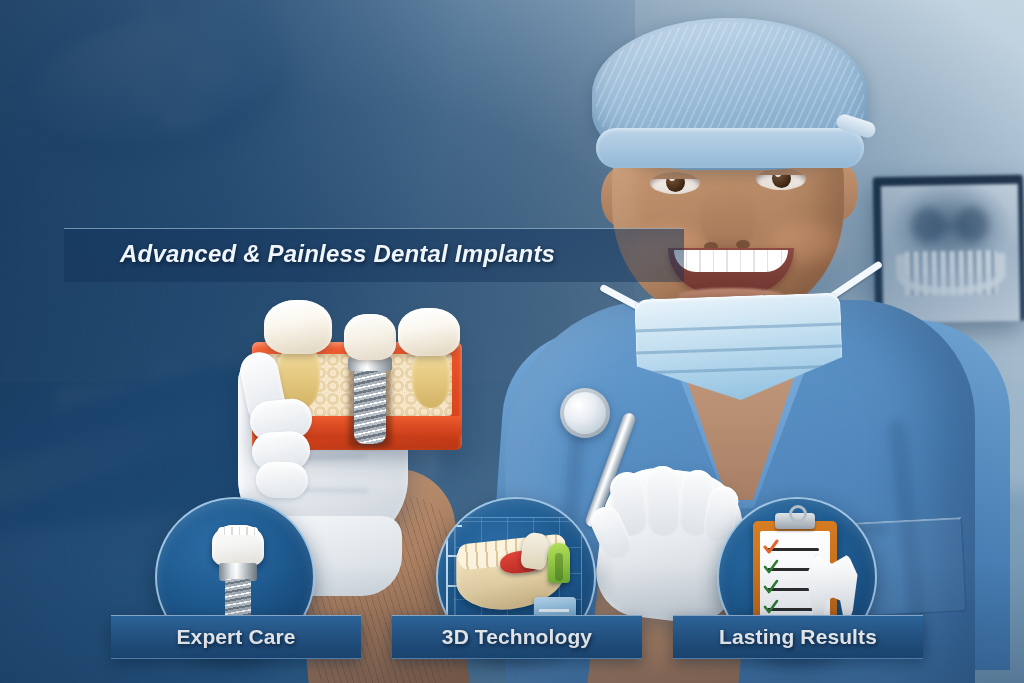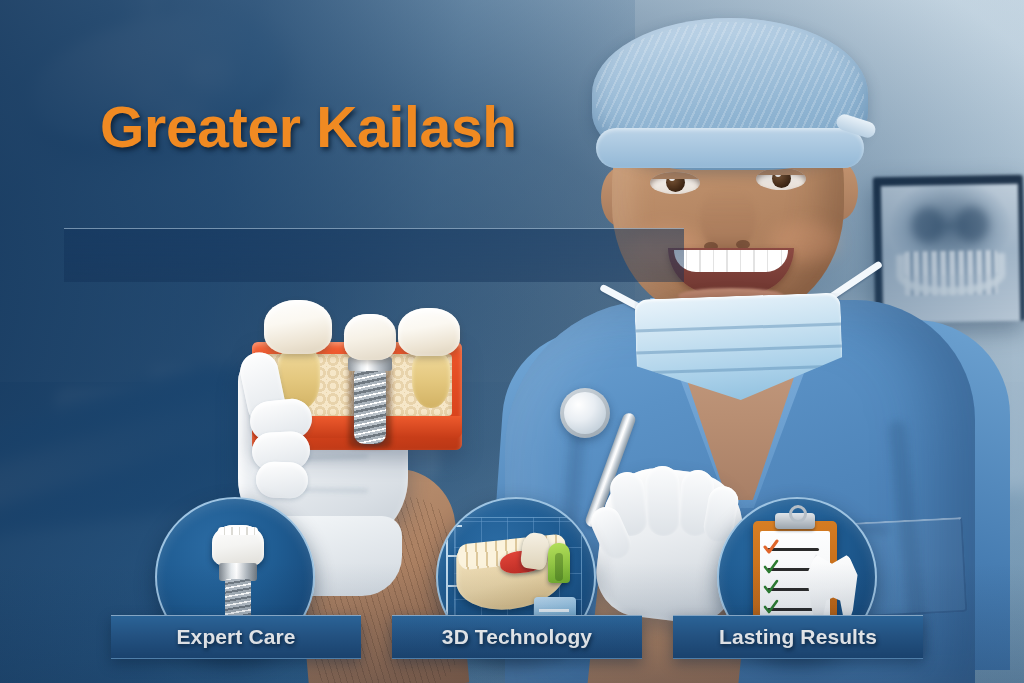--- a/index.html
+++ b/index.html
@@ -494,22 +494,22 @@
       </div>
     </div>
     <div class="finger-l fl1"></div>
     <div class="finger-l fl2"></div>
     <div class="finger-l fl3"></div>
     <div class="finger-l fl4"></div>
   </div>
 
   <div class="sub-wrap"></div>
   <div class="headline">
-    <div class="line2">Greater Kailash</div>
   </div>
+  <div class="subtitle">Advanced &amp; Painless Dental Implants</div>
 
   <div class="badges">
 
     <div class="badge" style="left:147px;top:497px;">
       <div class="badge-circle">
         <div class="ic-implant-crown"></div>
         <div class="ic-implant-collar"></div>
         <div class="ic-implant-screw"></div>
       </div>
       <div class="badge-bar">

